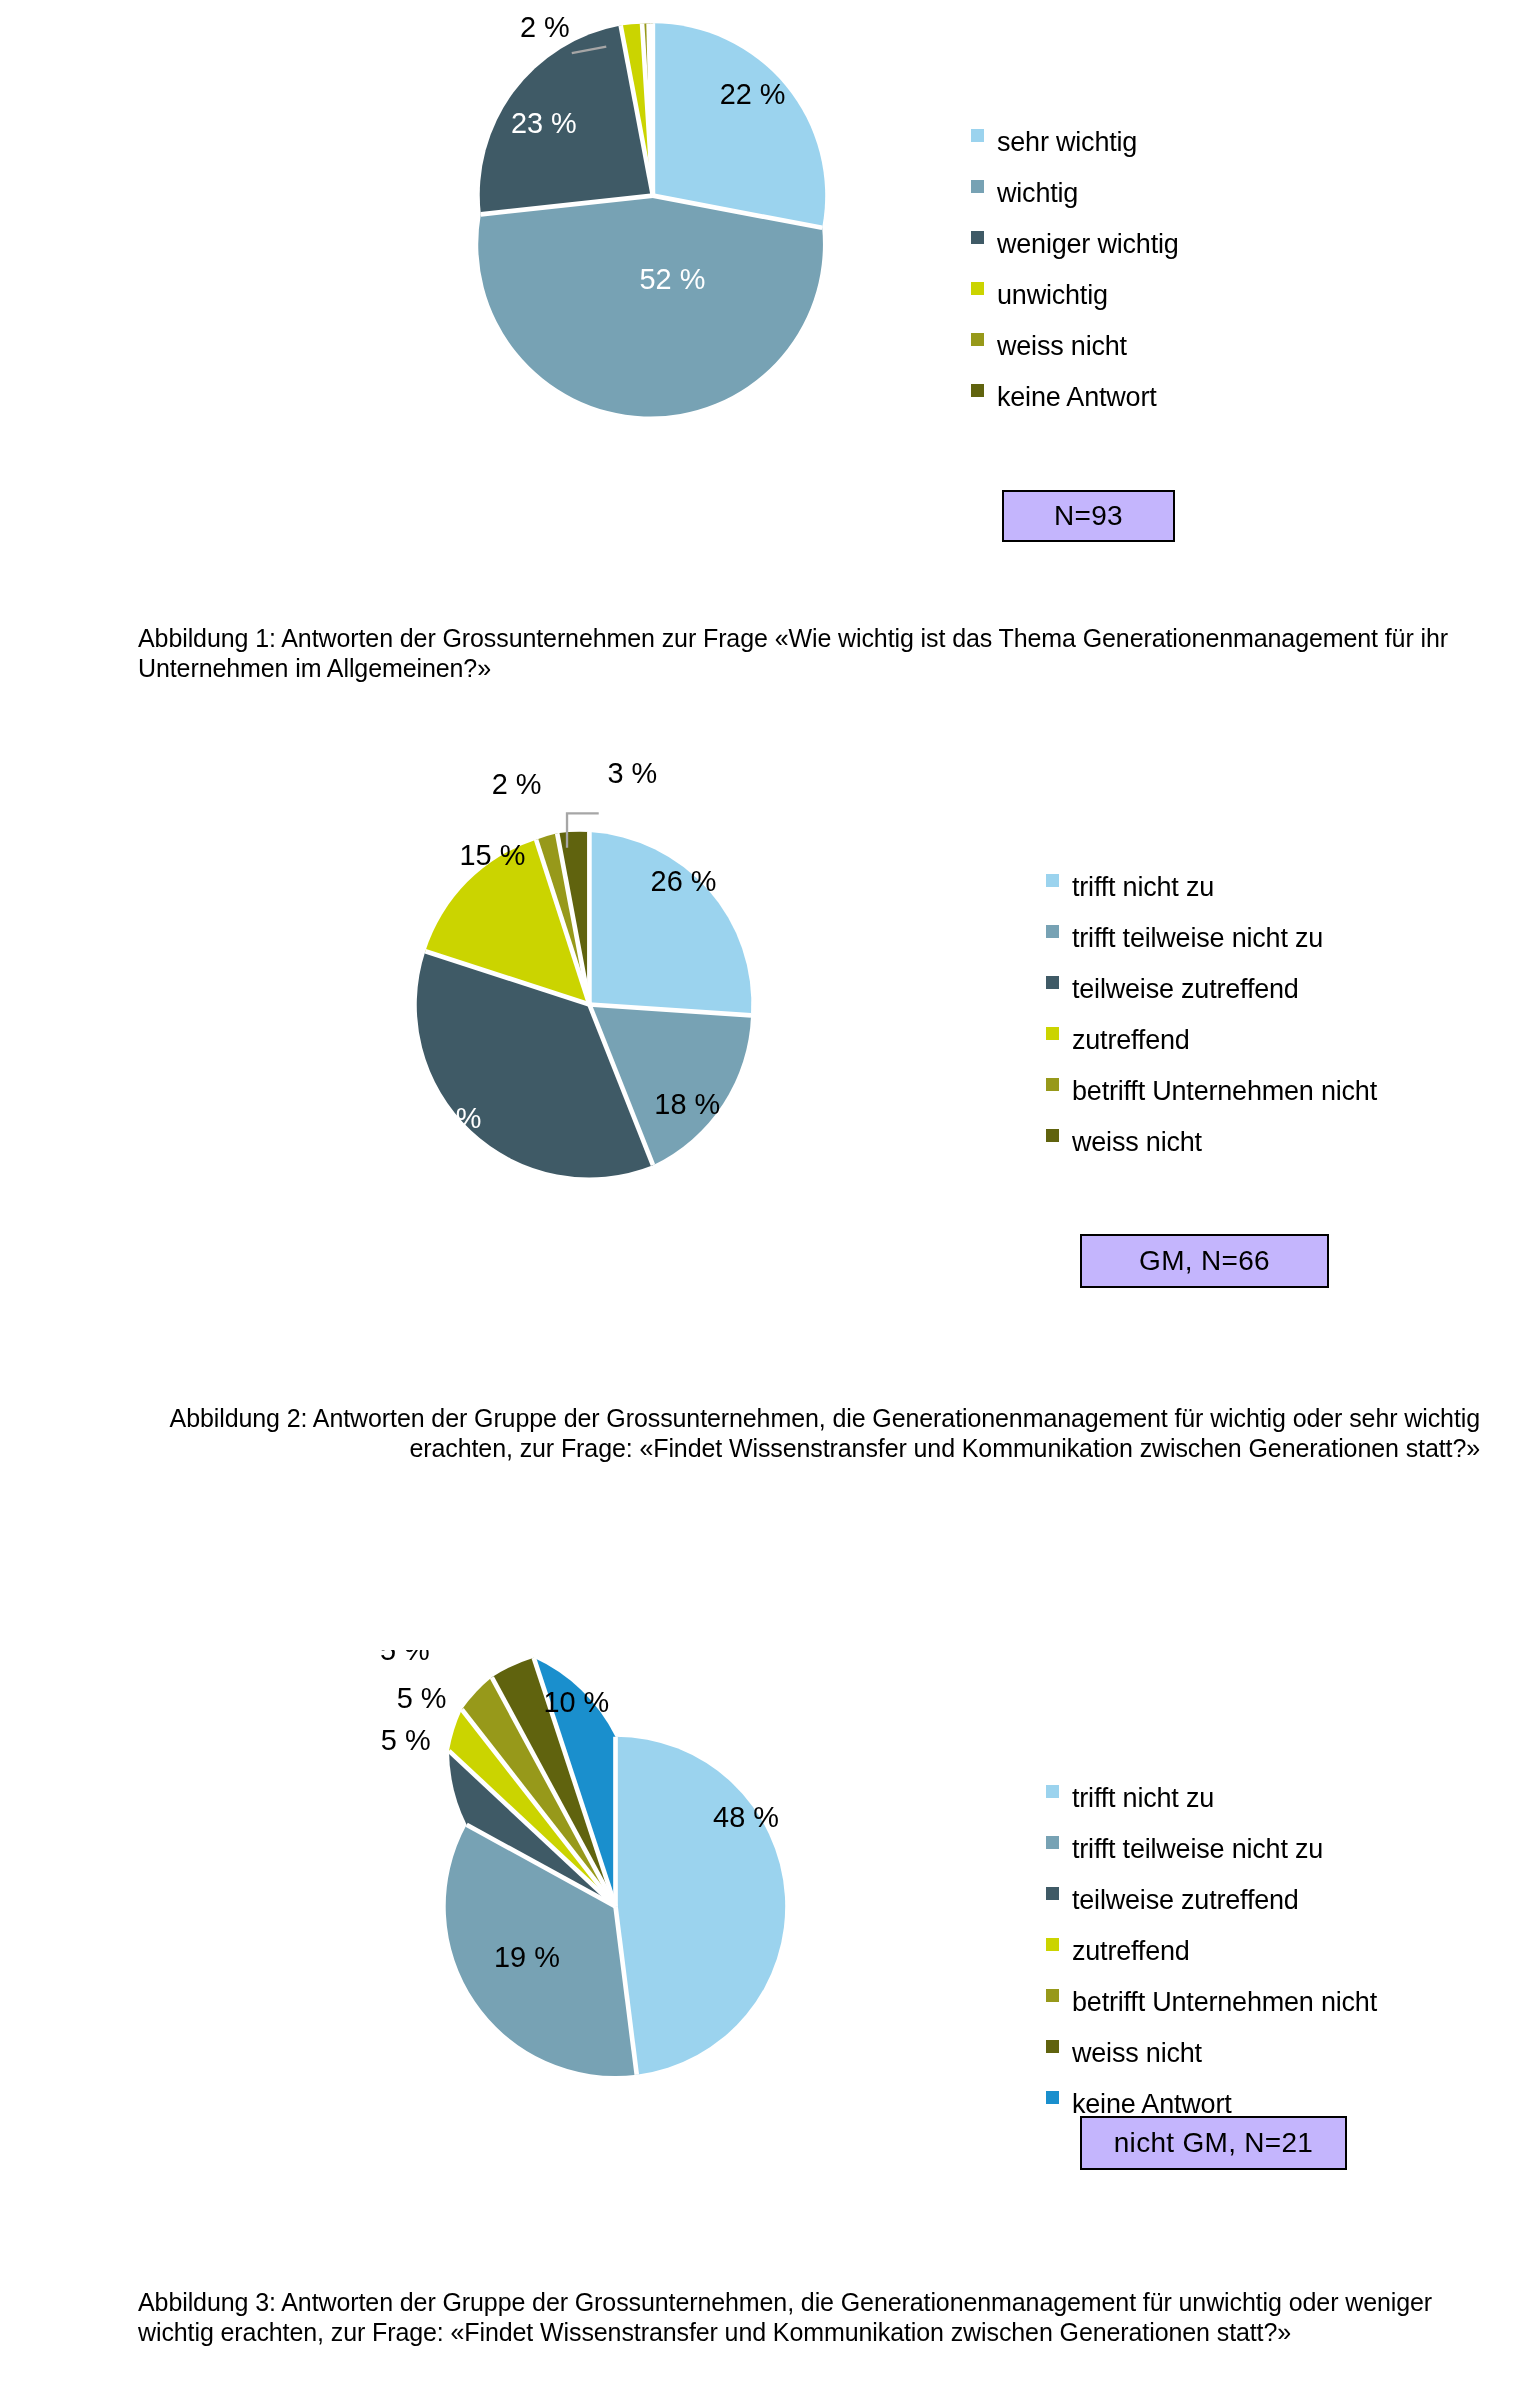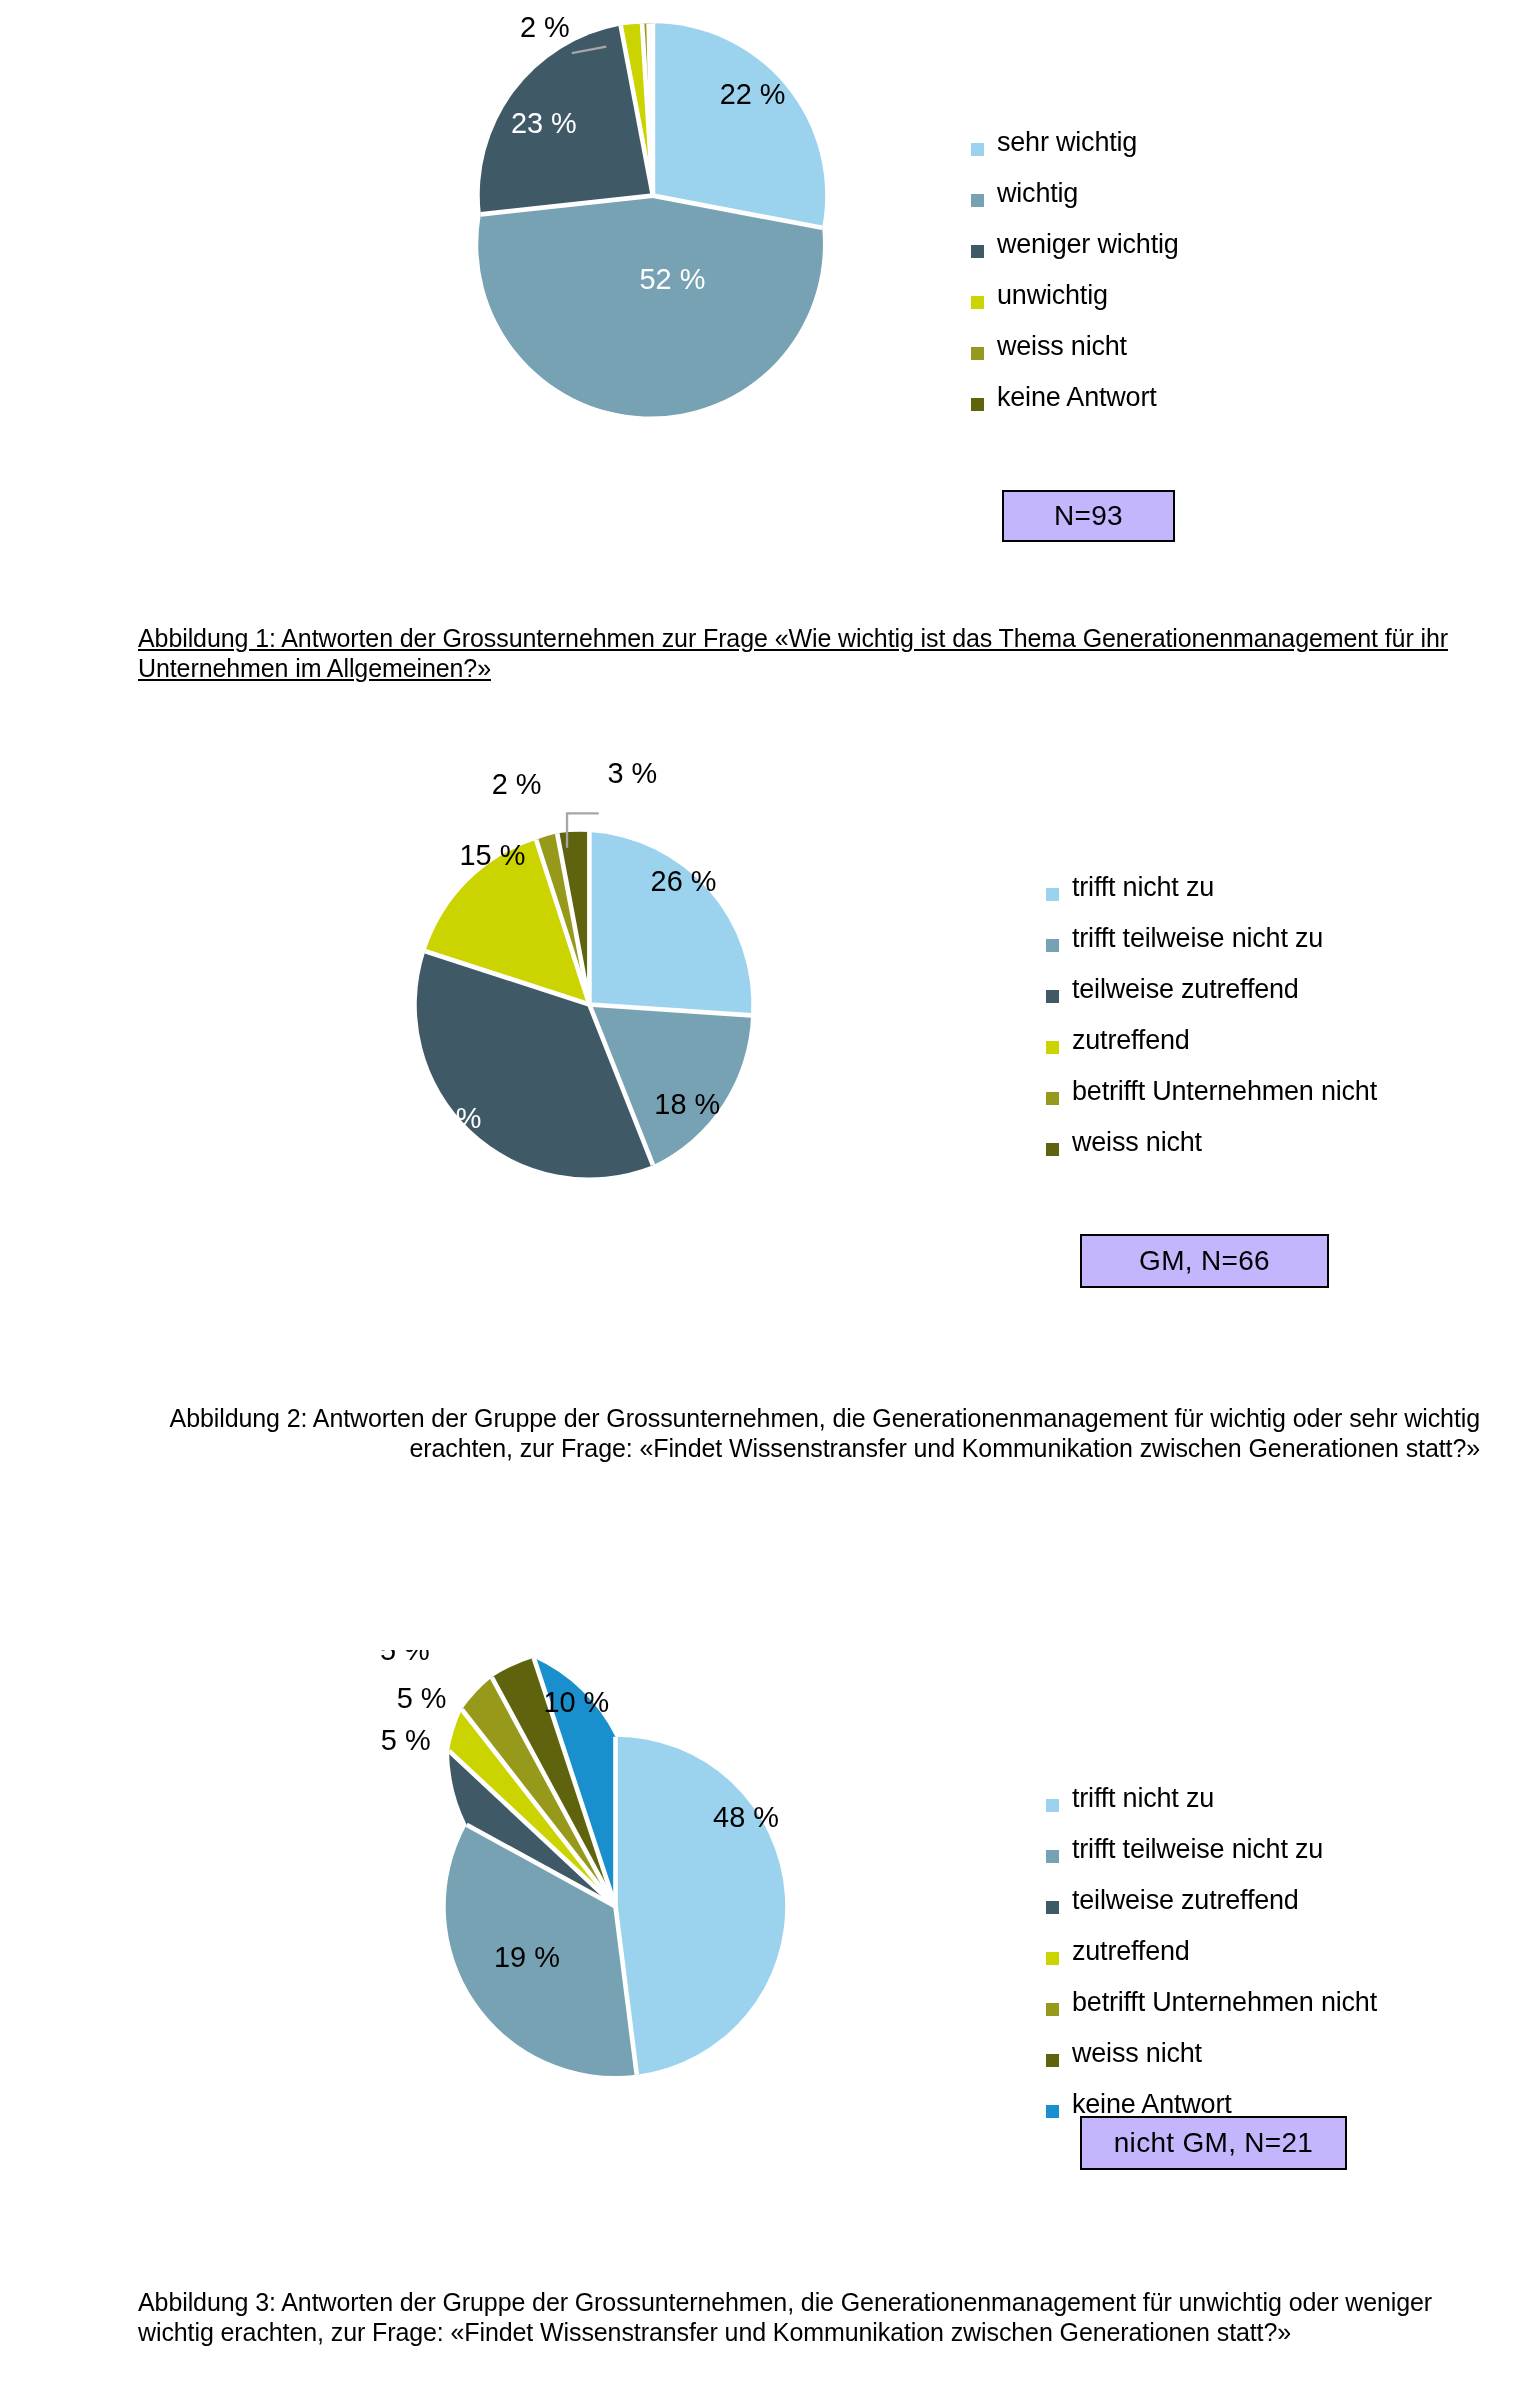--- a/index.html
+++ b/index.html
@@ -21,21 +21,21 @@
 
   svg.pie { display: block; }
 
   .legend {
     position: absolute;
     display: flex;
     flex-direction: column;
   }
   .legend-item {
     display: flex;
-    align-items: flex-end;
+    align-items: flex-start;
     white-space: nowrap;
   }
   .legend-swatch {
     width: 13px;
     height: 13px;
     flex: 0 0 13px;
     margin-right: 13px;
     display: inline-block;
   }
   .legend-label {
@@ -138,21 +138,21 @@
     <div class="legend-item">
       <span class="legend-swatch" style="background:#60630e;"></span>
       <span class="legend-label">keine Antwort</span>
     </div>
   </div>
 
   <div class="nbox" style="left:1002px;top:490px;width:173px;height:52px;">
     <span>N=93</span>
   </div>
 
-  <div class="caption" style="left:138px;top:623px;text-decoration:underline;">Abbildung 1: Antworten der Grossunternehmen zur Frage «Wie wichtig ist das Thema Generationenmanagement für ihr Unternehmen im Allgemeinen?»</div>
+  <div class="caption" style="left:138px;top:623px;">Abbildung 1: Antworten der Grossunternehmen zur Frage «Wie wichtig ist das Thema Generationenmanagement für ihr Unternehmen im Allgemeinen?»</div>
 </div>
 
 <div class="figure-block" style="top:736px;height:746px;">
   <div class="chart-area">
     <svg class="pie" width="1520" height="578" viewBox="0 0 1630 620">
       <g>
 
         <path fill="#9bd3ee" d="M 632 288 L 632 103 A 185 185 0 0 1 805.38 299.62 Z"></path>
 
         <path fill="#77a2b4" d="M 632 288 L 805.38 299.62 A 185 185 0 0 1 700.20 460.40 Z"></path>

